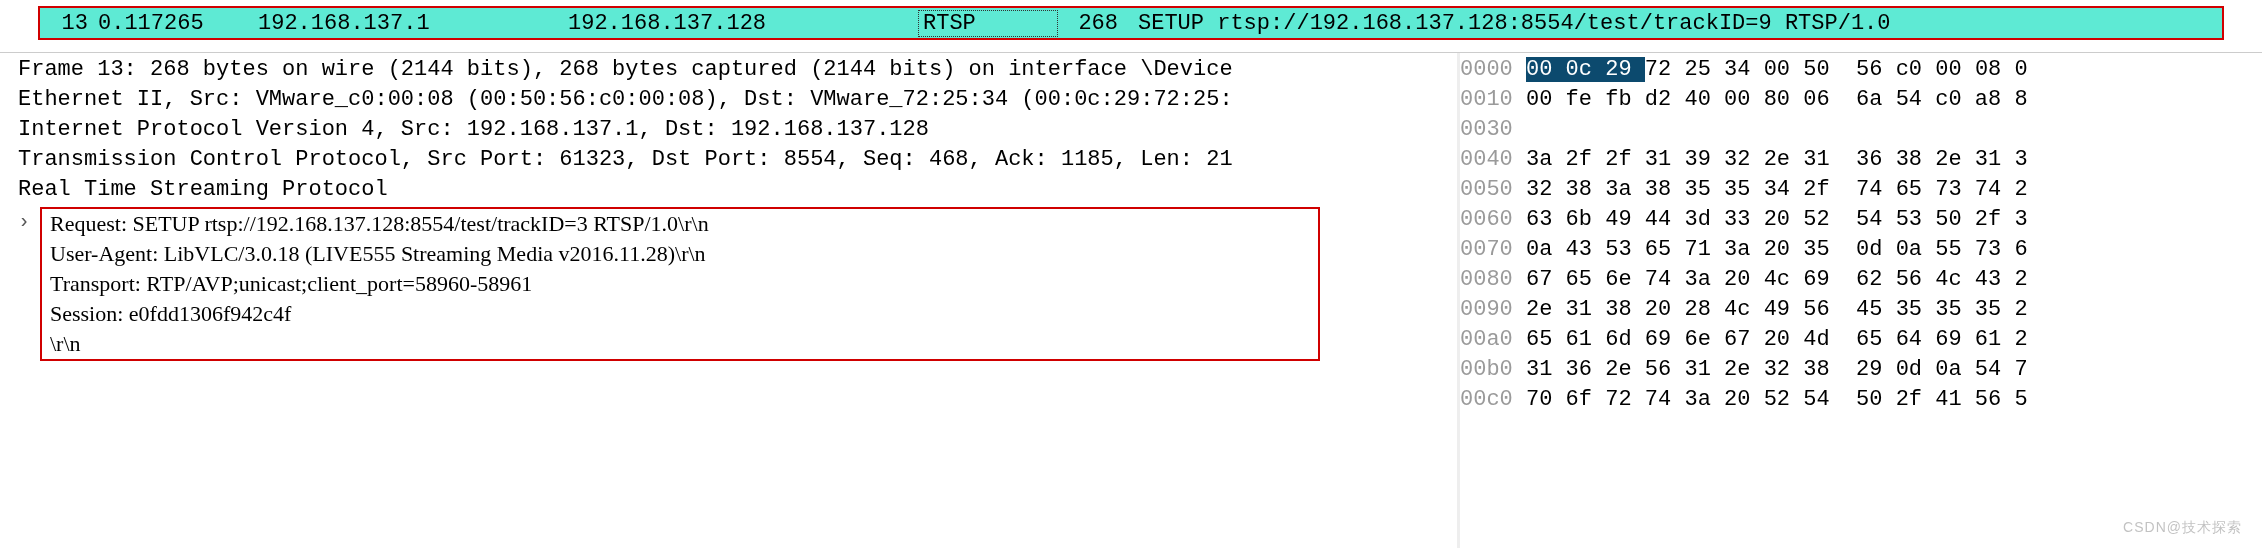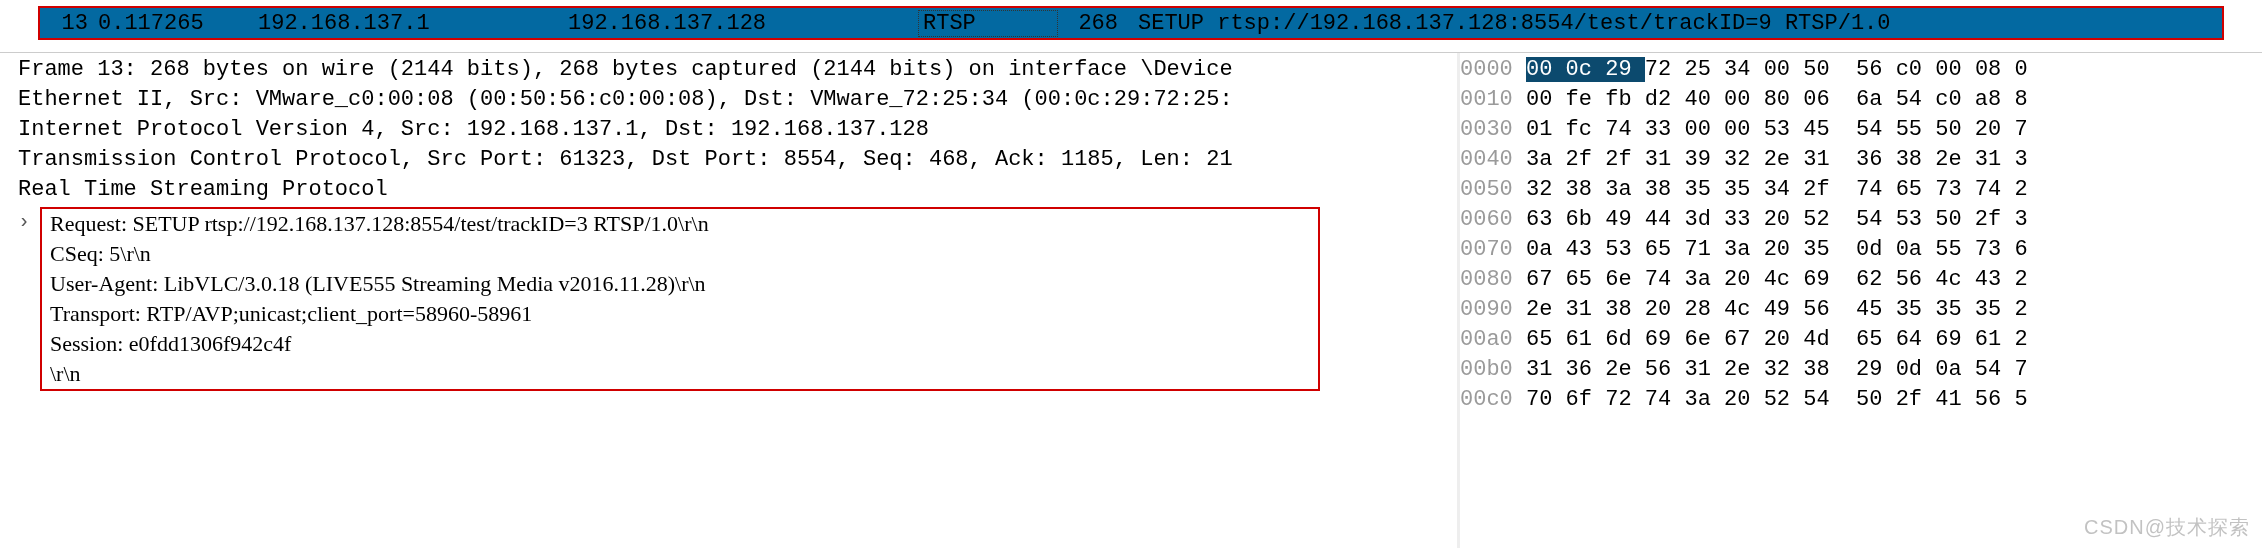--- a/index.html
+++ b/index.html
@@ -9,21 +9,21 @@
       background: #ffffff;
       color: #000000;
       width: 2262px;
       height: 553px;
       overflow: hidden;
     }
     .packet-list {
       border-bottom: 1px solid #ccc;
     }
     .packet-row {
-      background: #0369a1;
+      background: #5eead4;
       border: 2px solid #d00000;
       padding: 3px 8px;
       display: flex;
       align-items: center;
       height: 34px;
       margin: 6px 38px 12px 38px;
     }
     .col-no { width: 50px; text-align: right; padding-right: 10px;}
     .col-time { width: 160px; }
     .col-src { width: 310px; }
@@ -83,25 +83,25 @@
     }
     .hex-bytes {
       white-space: pre;
     }
     .hex-sel {
       background: #0c4a6e;
       color: #ffffff;
     }
     .watermark {
       position: absolute;
-      right: 12px;
+      right: 20px;
       bottom: 6px;
       color: rgba(120,120,120,0.45);
       font-family: sans-serif;
-      font-size: 20px;
+      font-size: 14px;
       letter-spacing: 1px;
       pointer-events: none;
     }
   </style>
 </head>
 <body>
 
 <div class="packet-list">
   <div class="packet-row">
     <span class="col-no">13</span>
@@ -117,33 +117,32 @@
 <div class="main">
   <div class="details-pane">
     <div class="line">Frame 13: 268 bytes on wire (2144 bits), 268 bytes captured (2144 bits) on interface \Device</div>
     <div class="line">Ethernet II, Src: VMware_c0:00:08 (00:50:56:c0:00:08), Dst: VMware_72:25:34 (00:0c:29:72:25:</div>
     <div class="line">Internet Protocol Version 4, Src: 192.168.137.1, Dst: 192.168.137.128</div>
     <div class="line">Transmission Control Protocol, Src Port: 61323, Dst Port: 8554, Seq: 468, Ack: 1185, Len: 21</div>
     <div class="line">Real Time Streaming Protocol</div>
     <div class="expandable" style="float:left;position:absolute;margin-top:2px;"></div>
     <div class="rtsp-box">
       <div class="line">Request: SETUP rtsp://192.168.137.128:8554/test/trackID=3 RTSP/1.0\r\n</div>
-      <div class="line">CSeq: 5\r\n</div>
       <div class="line">User-Agent: LibVLC/3.0.18 (LIVE555 Streaming Media v2016.11.28)\r\n</div>
       <div class="line">Transport: RTP/AVP;unicast;client_port=58960-58961</div>
       <div class="line">Session: e0fdd1306f942c4f</div>
       <div class="line">\r\n</div>
     </div>
   </div>
 
   <div class="hex-pane">
     <div id="hex-rows">
         <div class="hex-row"><span class="hex-offset">0000</span><span class="hex-bytes"><span></span><span class="hex-sel">00 0c 29 </span><span>72 25 34 00 50  56 c0 00 08 0</span></span></div>
         <div class="hex-row"><span class="hex-offset">0010</span><span class="hex-bytes">00 fe fb d2 40 00 80 06  6a 54 c0 a8 8</span></div>
-        <div class="hex-row"><span class="hex-offset">0030</span><span class="hex-bytes">01 fc 74 33 00 00 53 45  54 55 50 20 7</span></div>
+        <div class="hex-row"><span class="hex-offset">0030</span></div>
         <div class="hex-row"><span class="hex-offset">0040</span><span class="hex-bytes">3a 2f 2f 31 39 32 2e 31  36 38 2e 31 3</span></div>
         <div class="hex-row"><span class="hex-offset">0050</span><span class="hex-bytes">32 38 3a 38 35 35 34 2f  74 65 73 74 2</span></div>
         <div class="hex-row"><span class="hex-offset">0060</span><span class="hex-bytes">63 6b 49 44 3d 33 20 52  54 53 50 2f 3</span></div>
         <div class="hex-row"><span class="hex-offset">0070</span><span class="hex-bytes">0a 43 53 65 71 3a 20 35  0d 0a 55 73 6</span></div>
         <div class="hex-row"><span class="hex-offset">0080</span><span class="hex-bytes">67 65 6e 74 3a 20 4c 69  62 56 4c 43 2</span></div>
         <div class="hex-row"><span class="hex-offset">0090</span><span class="hex-bytes">2e 31 38 20 28 4c 49 56  45 35 35 35 2</span></div>
         <div class="hex-row"><span class="hex-offset">00a0</span><span class="hex-bytes">65 61 6d 69 6e 67 20 4d  65 64 69 61 2</span></div>
         <div class="hex-row"><span class="hex-offset">00b0</span><span class="hex-bytes">31 36 2e 56 31 2e 32 38  29 0d 0a 54 7</span></div>
         <div class="hex-row"><span class="hex-offset">00c0</span><span class="hex-bytes">70 6f 72 74 3a 20 52 54  50 2f 41 56 5</span></div>
       </div>

